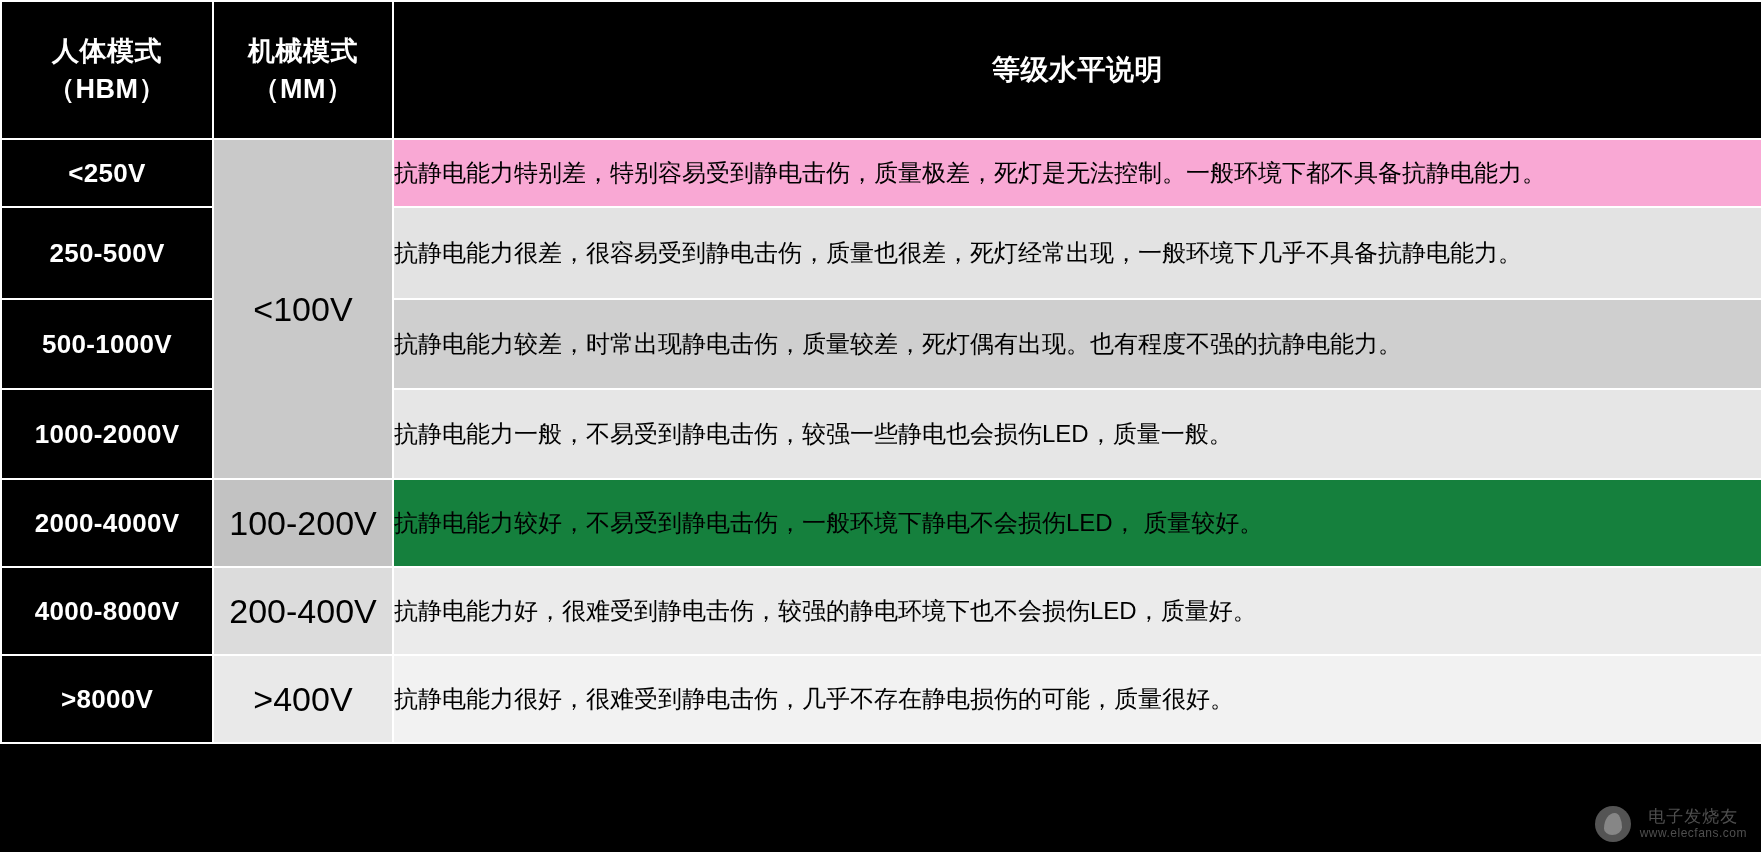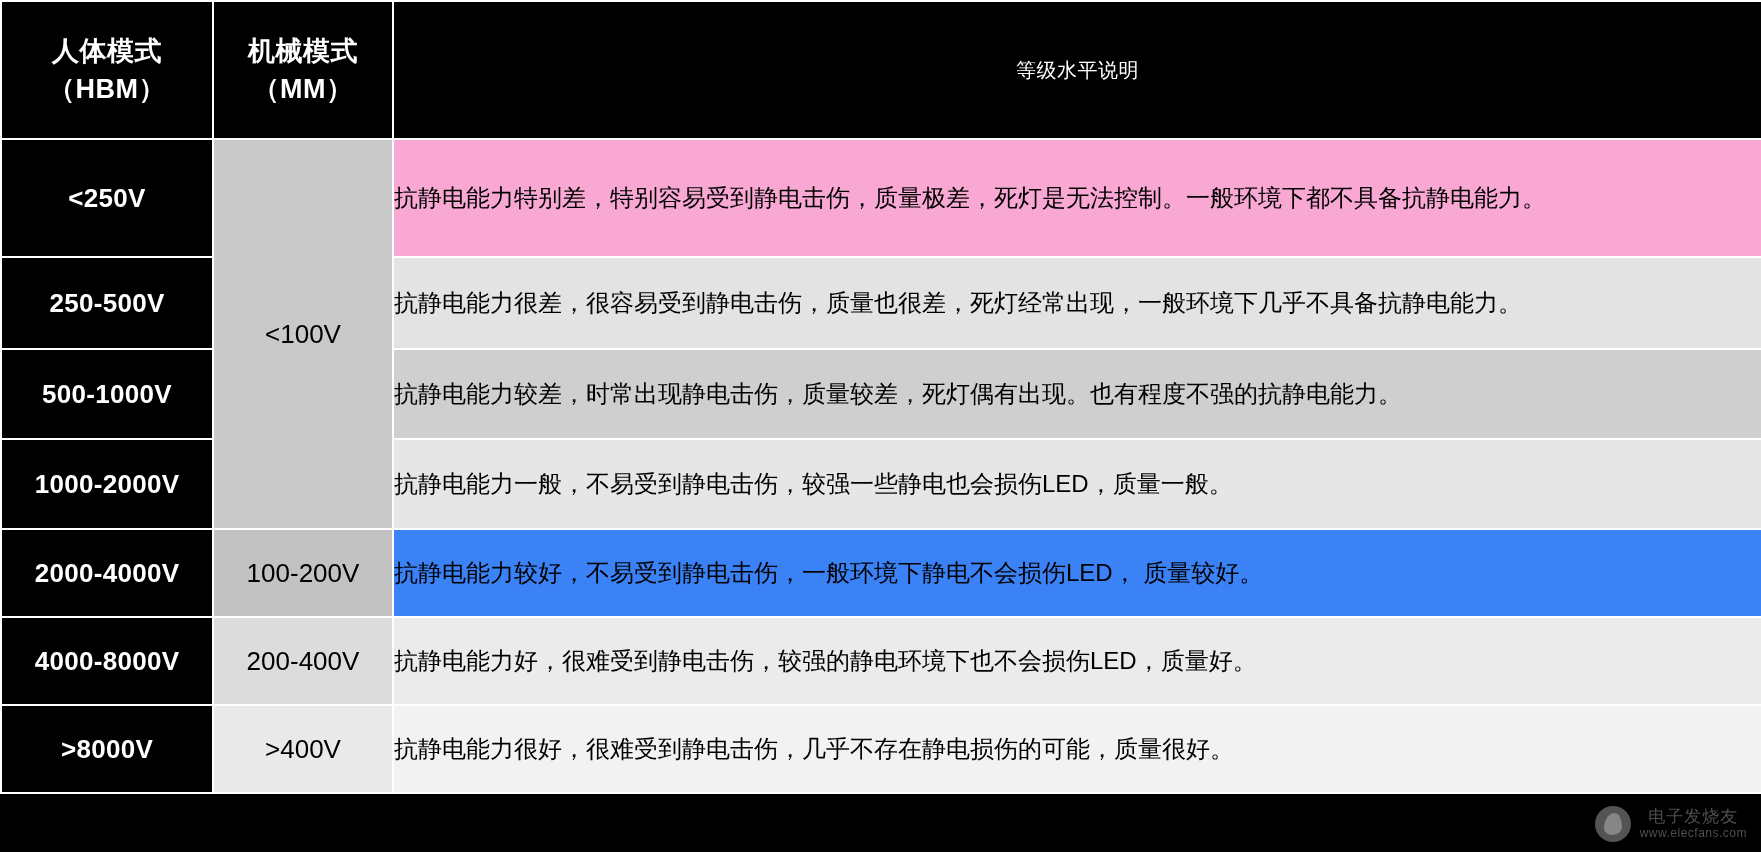--- a/index.html
+++ b/index.html
@@ -40,65 +40,65 @@
     color: #ffffff;
     font-weight: bold;
     text-align: center;
     font-size: 27px;
     line-height: 1.42;
     height: 136px;
     letter-spacing: 0.5px;
   }
   .hdr .l2 { display: block; }
   .hdr-desc {
-    font-size: 20px;
-    font-weight: normal;
+    font-size: 28px;
+    font-weight: bold;
     border-radius: 20px;
   }
 
   
   .hbm {
     background: #000000;
     color: #ffffff;
     font-weight: bold;
     text-align: center;
     font-size: 26px;
     letter-spacing: 0.3px;
   }
 
   
   .mm {
     color: #000000;
     text-align: center;
-    font-size: 26px;
+    font-size: 34px;
     font-weight: normal;
   }
   .mm-a { background: #c9c9c9; }
   .mm-b { background: #c2c2c2; }
   .mm-c { background: #dcdcdc; }
   .mm-d { background: #e9e9e9; }
 
   
   .desc {
     color: #000000;
     font-size: 24px;
     line-height: 1.62;
     padding: 10px 14px 10px 16px;
     text-align: left;
   }
   .d1 { background: #f9a8d4; }
   .d2 { background: #e3e3e3; }
   .d3 { background: #cfcfcf; }
   .d4 { background: #e6e6e6; }
-  .d5 { background: #3b82f6; }
+  .d5 { background: #15803d; }
   .d6 { background: #ebebeb; }
   .d7 { background: #f2f2f2; margin-top: 24px; }
 
   
-  .r1 { height: 118px; padding-left: 28px; }
+  .r1 { height: 68px; padding-left: 28px; }
   .r2 { height: 92px; border-radius: 12px; }
   .r3 { height: 90px; }
   .r4 { height: 90px; }
   .r5 { height: 88px; }
   .r6 { height: 88px; }
   .r7 { height: 88px; padding-left: 17px; }
 
   
   .watermark {
     position: absolute;

